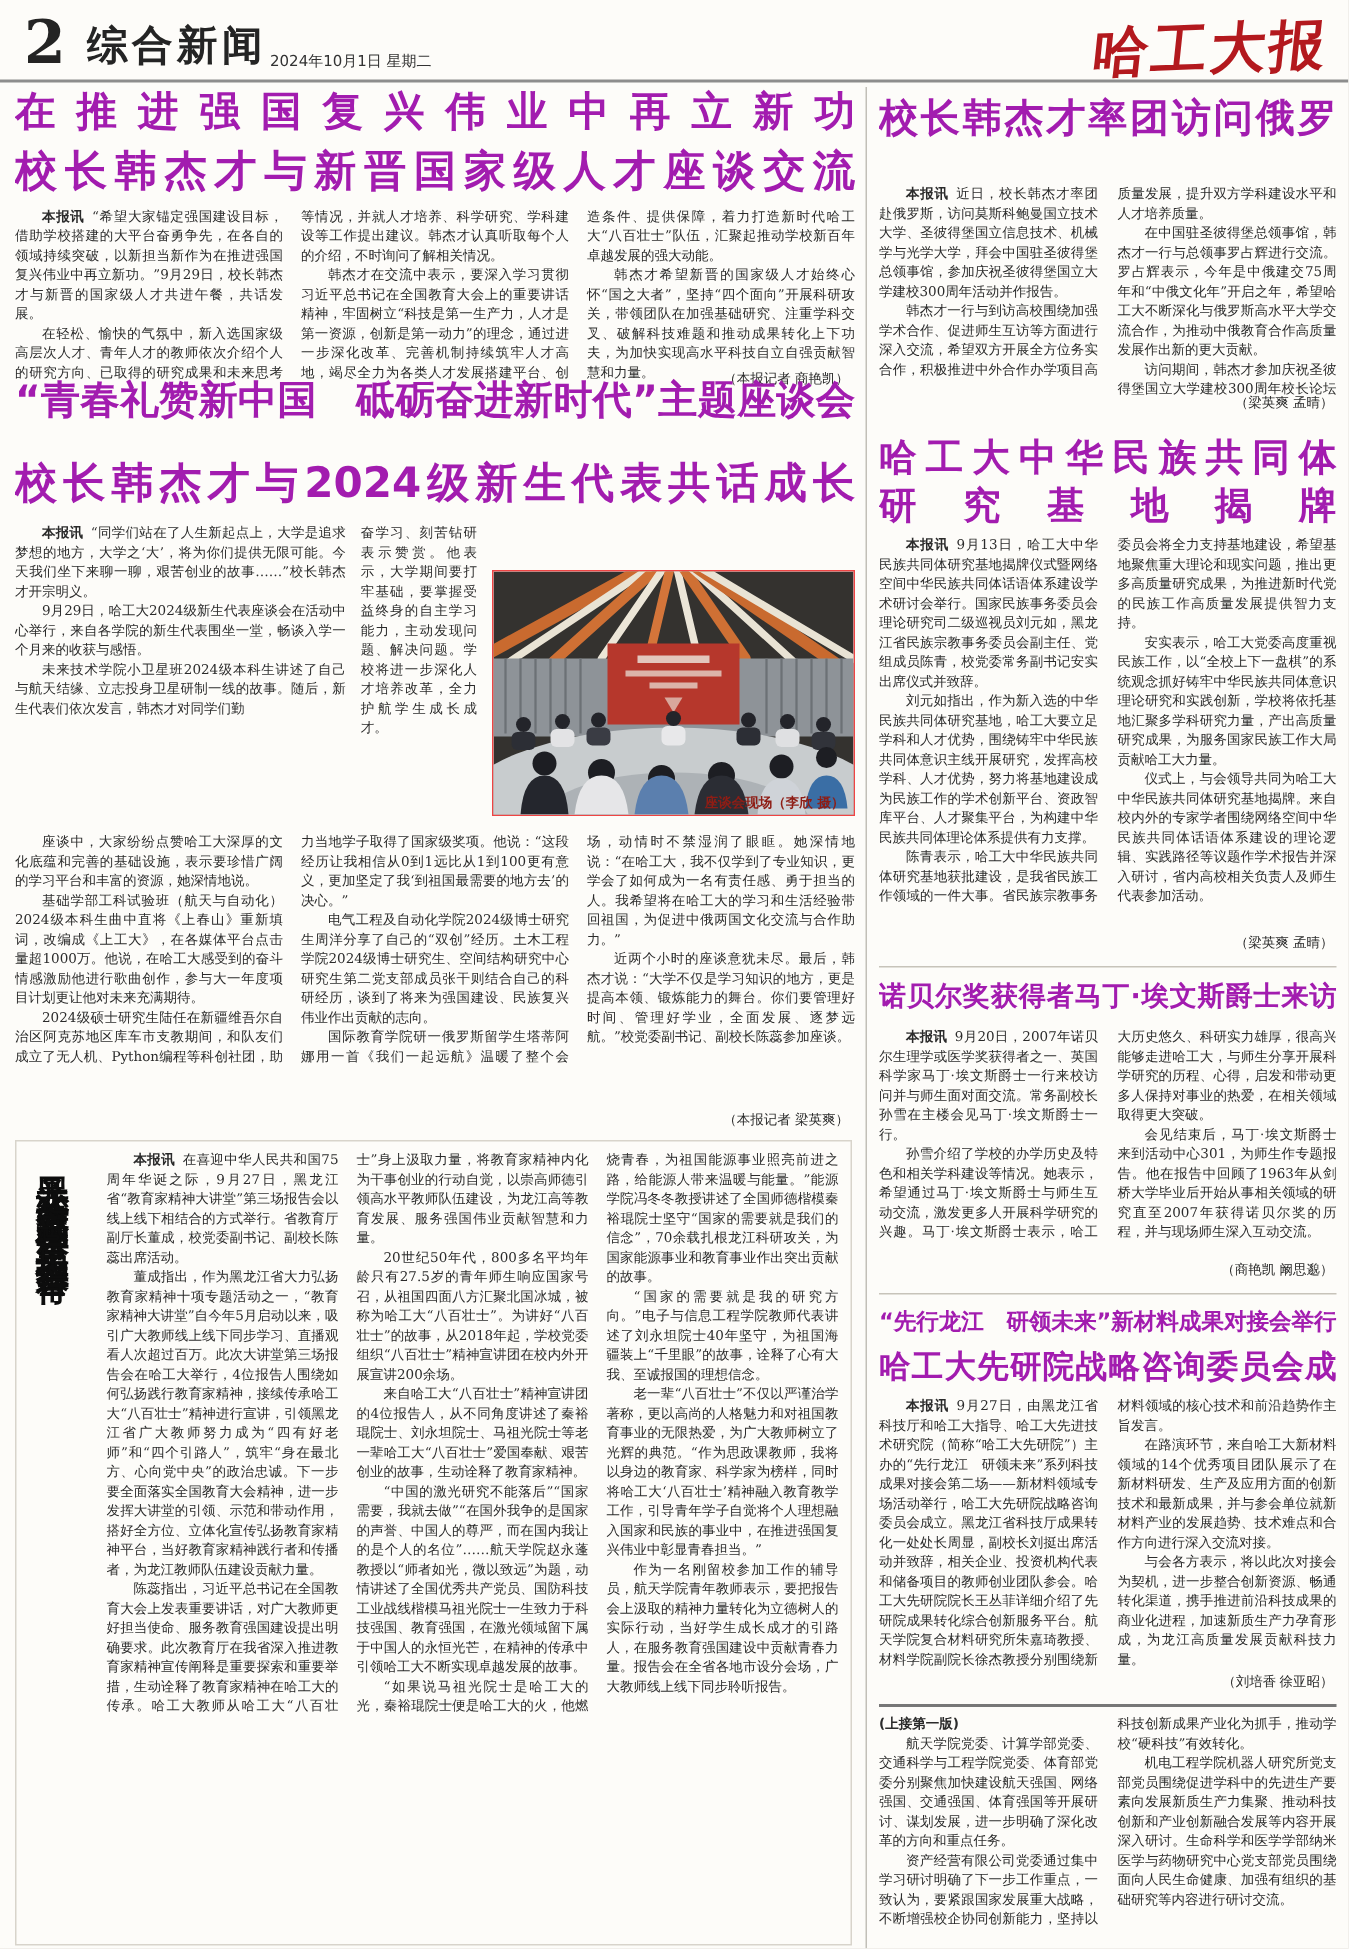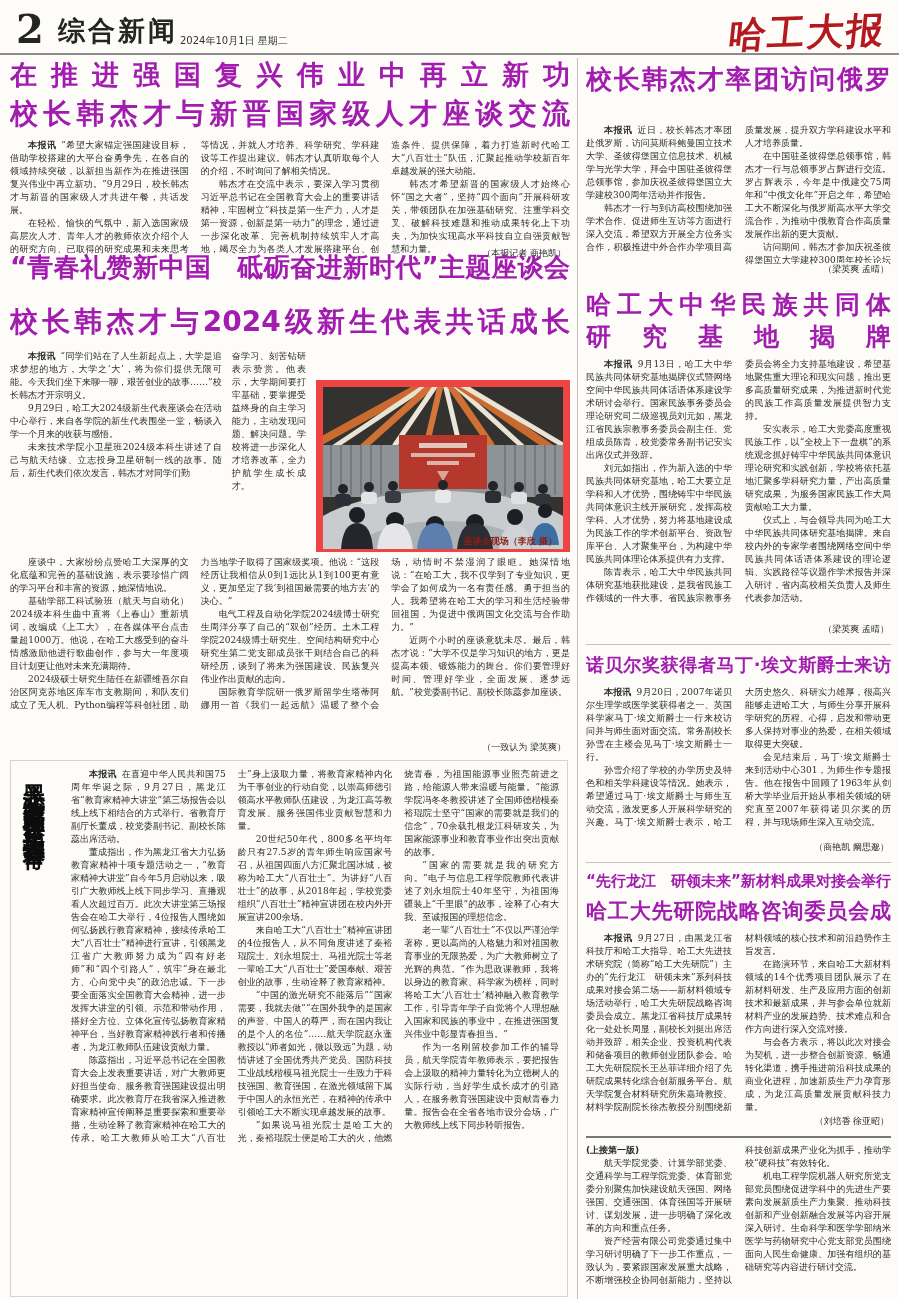--- a/index.html
+++ b/index.html
@@ -24,21 +24,21 @@
   .cols3{column-count:3;column-gap:12px;}
   .byline{position:absolute;right:4px;bottom:0;font-size:9px;line-height:13px;background:#fdfcf9;
           padding-left:10px;color:#2b2b2b;}
   .divider{position:absolute;height:1px;background:#c7c3ba;}
   
   .c-row1{position:absolute;left:10px;top:350px;width:560px;height:202px;display:flex;overflow:hidden;}
   .c-colA{width:222px;}
   .c-colB{width:78px;margin-left:10px;}
   .c-colA p,.c-colB p{margin:0;text-indent:2em;text-align:justify;font-size:9px;line-height:13px;color:#2b2b2b;}
   .c-colB p.frag{text-indent:0;}
-  .c-photo{width:240px;margin-left:10px;margin-top:30px;border:7px solid #ef4444;height:162px;box-sizing:content-box;}
+  .c-photo{width:240px;margin-left:10px;margin-top:30px;border:1px solid #ef4444;height:162px;box-sizing:content-box;}
   
   .g-box{position:absolute;left:10px;top:760px;width:558px;height:537px;border:1px solid #d8d4cb;
          background:#fdfcf9;box-sizing:border-box;}
   .g-title{position:absolute;left:8px;top:6px;height:522px;writing-mode:vertical-rl;
            font-family:"DejaVu Sans","Liberation Sans",sans-serif;font-weight:700;font-size:22px;
            letter-spacing:3px;color:#0d0d0d;}
   .g-body{position:absolute;left:60px;top:7px;right:8px;bottom:6px;overflow:hidden;}
   .g-body p{margin:0;text-indent:2em;text-align:justify;font-size:9px;line-height:13px;color:#2b2b2b;}
   
   .vrule{position:absolute;left:577px;top:58px;width:1px;height:1241px;background:#c2bfb8;}
@@ -160,21 +160,21 @@
   </div>
 
   <div class="body-block cols3" style="left:10px;top:556px;width:560px;height:198px;">
     <p>座谈中，大家纷纷点赞哈工大深厚的文化底蕴和完善的基础设施，表示要珍惜广阔的学习平台和丰富的资源，她深情地说。</p>
     <p>基础学部工科试验班（航天与自动化）2024级本科生曲中直将《上春山》重新填词，改编成《上工大》，在各媒体平台点击量超1000万。他说，在哈工大感受到的奋斗情感激励他进行歌曲创作，参与大一年度项目计划更让他对未来充满期待。</p>
     <p>2024级硕士研究生陆任在新疆维吾尔自治区阿克苏地区库车市支教期间，和队友们成立了无人机、Python编程等科创社团，助力当地学子取得了国家级奖项。他说：“这段经历让我相信从0到1远比从1到100更有意义，更加坚定了我‘到祖国最需要的地方去’的决心。”</p>
     <p>电气工程及自动化学院2024级博士研究生周洋分享了自己的“双创”经历。土木工程学院2024级博士研究生、空间结构研究中心研究生第二党支部成员张干则结合自己的科研经历，谈到了将来为强国建设、民族复兴伟业作出贡献的志向。</p>
     <p>国际教育学院研一俄罗斯留学生塔蒂阿娜用一首《我们一起远航》温暖了整个会场，动情时不禁湿润了眼眶。她深情地说：“在哈工大，我不仅学到了专业知识，更学会了如何成为一名有责任感、勇于担当的人。我希望将在哈工大的学习和生活经验带回祖国，为促进中俄两国文化交流与合作助力。”</p>
     <p>近两个小时的座谈意犹未尽。最后，韩杰才说：“大学不仅是学习知识的地方，更是提高本领、锻炼能力的舞台。你们要管理好时间、管理好学业，全面发展、逐梦远航。”校党委副书记、副校长陈蕊参加座谈。</p>
   </div>
-  <div class="byline" style="left:auto;right:333px;top:741px;bottom:auto;">（一致认为 梁英爽）</div>
+  <div class="byline" style="left:auto;right:333px;top:741px;bottom:auto;">（本报记者 梁英爽）</div>
 
   <div class="g-box">
     <div class="g-title">黑龙江省『教育家精神大讲堂』第三场报告会举行</div>
     <div class="g-body cols3">
       <p><b class="lead">本报讯</b><span>在喜迎中华人民共和国75周年华诞之际，9月27日，黑龙江省“教育家精神大讲堂”第三场报告会以线上线下相结合的方式举行。省教育厅副厅长董成，校党委副书记、副校长陈蕊出席活动。</span></p>
       <p>董成指出，作为黑龙江省大力弘扬教育家精神十项专题活动之一，“教育家精神大讲堂”自今年5月启动以来，吸引广大教师线上线下同步学习、直播观看人次超过百万。此次大讲堂第三场报告会在哈工大举行，4位报告人围绕如何弘扬践行教育家精神，接续传承哈工大“八百壮士”精神进行宣讲，引领黑龙江省广大教师努力成为“四有好老师”和“四个引路人”，筑牢“身在最北方、心向党中央”的政治忠诚。下一步要全面落实全国教育大会精神，进一步发挥大讲堂的引领、示范和带动作用，搭好全方位、立体化宣传弘扬教育家精神平台，当好教育家精神践行者和传播者，为龙江教师队伍建设贡献力量。</p>
       <p>陈蕊指出，习近平总书记在全国教育大会上发表重要讲话，对广大教师更好担当使命、服务教育强国建设提出明确要求。此次教育厅在我省深入推进教育家精神宣传阐释是重要探索和重要举措，生动诠释了教育家精神在哈工大的传承。哈工大教师从哈工大“八百壮士”身上汲取力量，将教育家精神内化为干事创业的行动自觉，以崇高师德引领高水平教师队伍建设，为龙江高等教育发展、服务强国伟业贡献智慧和力量。</p>
       <p>20世纪50年代，800多名平均年龄只有27.5岁的青年师生响应国家号召，从祖国四面八方汇聚北国冰城，被称为哈工大“八百壮士”。为讲好“八百壮士”的故事，从2018年起，学校党委组织“八百壮士”精神宣讲团在校内外开展宣讲200余场。</p>
       <p>来自哈工大“八百壮士”精神宣讲团的4位报告人，从不同角度讲述了秦裕琨院士、刘永坦院士、马祖光院士等老一辈哈工大“八百壮士”爱国奉献、艰苦创业的故事，生动诠释了教育家精神。</p>
       <p>“中国的激光研究不能落后”“国家需要，我就去做”“在国外我争的是国家的声誉、中国人的尊严，而在国内我让的是个人的名位”……航天学院赵永蓬教授以“师者如光，微以致远”为题，动情讲述了全国优秀共产党员、国防科技工业战线楷模马祖光院士一生致力于科技强国、教育强国，在激光领域留下属于中国人的永恒光芒，在精神的传承中引领哈工大不断实现卓越发展的故事。</p>

